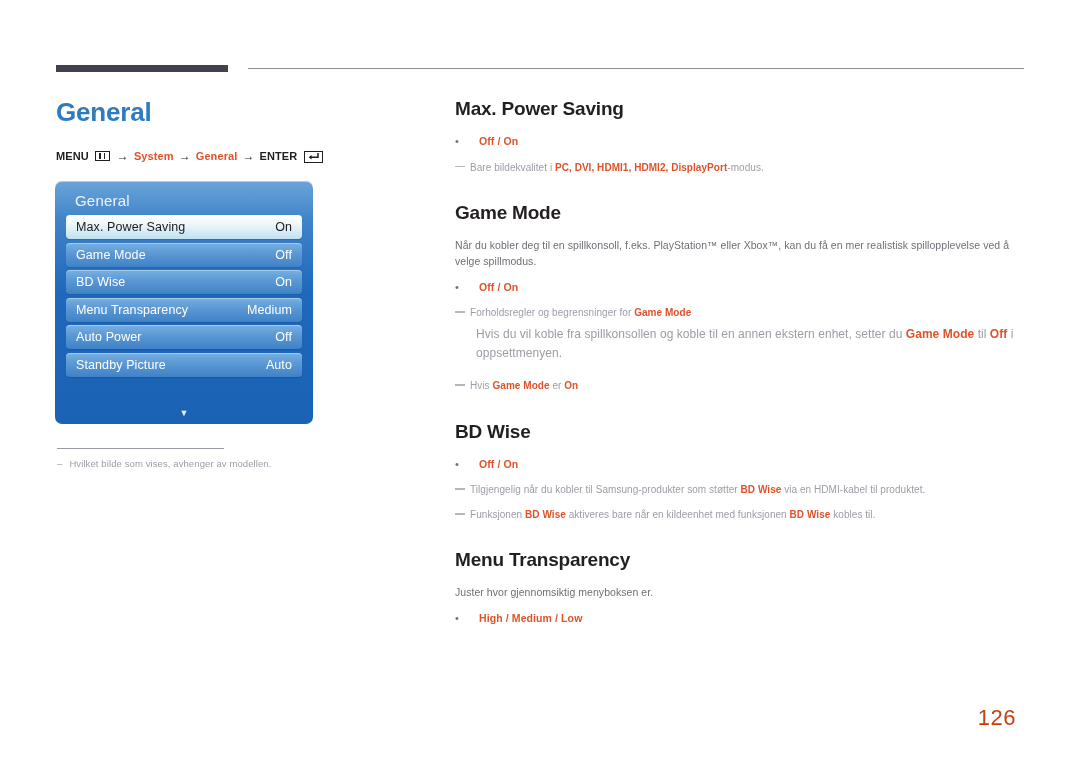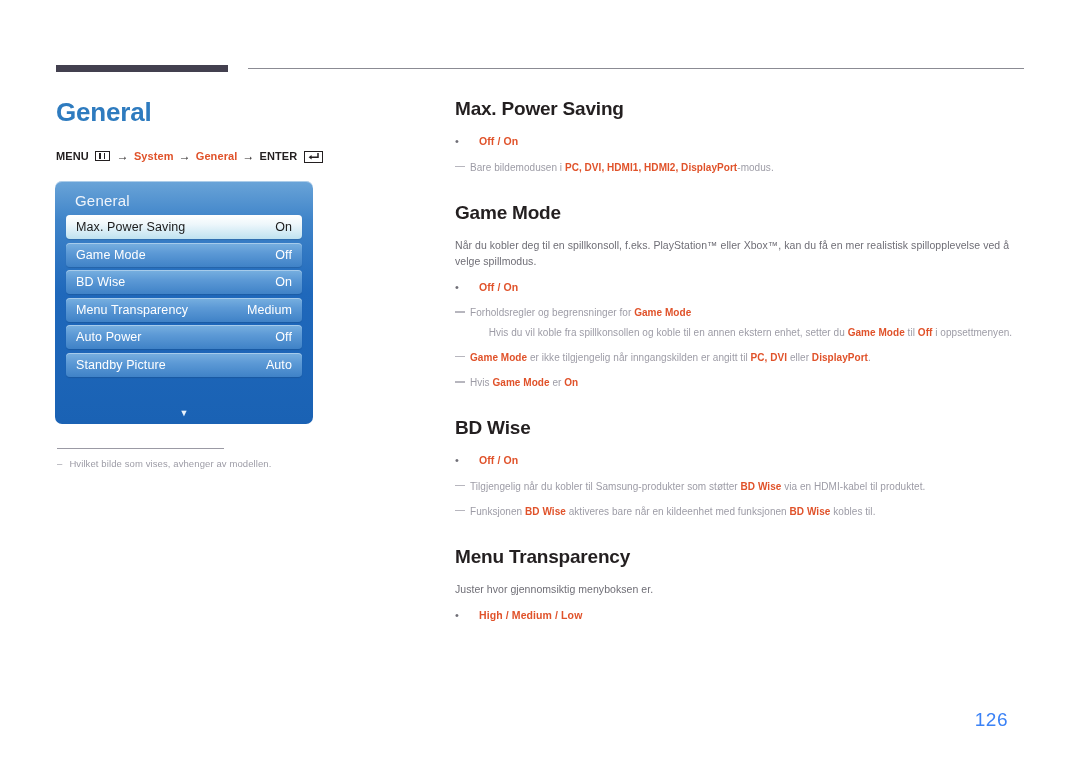--- a/index.html
+++ b/index.html
@@ -102,30 +102,30 @@
 
   .note {
     position:relative; padding-left:15px; font-size:10px; line-height:1.62;
     color:#9d9ca6; margin:0 0 3px 0; letter-spacing:.05px;
   }
   .note::before {
     content:""; position:absolute; left:0; top:6px; width:10px; height:1.6px; background:#b7b6be;
   }
   .note b { color:#e0522a; font-weight:bold; }
   .note-sub {
-    padding-left:21px; font-size:10px; line-height:1.62; color:#9d9ca6;
-    margin:0 0 3px 0; letter-spacing:.05px;text-align:center;
+    padding-left:21px; font-size:12px; line-height:1.62; color:#9d9ca6;
+    margin:0 0 3px 0; letter-spacing:.05px;
   }
   .note-sub b { color:#e0522a; font-weight:bold; }
   .spacer6 { height:6px; }
 
   
   .page-num {
-    position:absolute; right:72px; bottom:32px;
-    font-size:19px; color:#3b82f6; letter-spacing:.5px;
+    position:absolute; right:64px; bottom:32px;
+    font-size:22px; color:#c2410c; letter-spacing:.5px;
   }
 </style>
 </head>
 <body>
 
 <div class="page">
 
   <div class="hdr-bar"></div>
   <div class="hdr-line"></div>
 
@@ -192,44 +192,41 @@
 
   <div class="right-col">
 
     <div class="sec">
       <h2 class="sec-title">Max. Power Saving</h2>
       <div class="bullet">
         <span class="dot">•</span>
         <span class="opts"><b>Off / On</b></span>
       </div>
       <p class="note">
-        <span>Bare bildemodusen i </span><b>PC, DVI, HDMI1, HDMI2, DisplayPort</b><span>-modus.</span>
+        <span>Bare bildekvalitet i </span><b>PC, DVI, HDMI1, HDMI2, DisplayPort</b><span>-modus.</span>
       </p>
     </div>
 
     <div class="sec">
       <h2 class="sec-title">Game Mode</h2>
       <p class="body-txt">Når du kobler deg til en spillkonsoll, f.eks. PlayStation™ eller Xbox™, kan du få en mer realistisk spillopplevelse ved å velge spillmodus.</p>
       <div class="bullet">
         <span class="dot">•</span>
         <span class="opts"><b>Off / On</b></span>
       </div>
 
       <p class="note">
         <span>Forholdsregler og begrensninger for </span><b>Game Mode</b>
       </p>
       <p class="note-sub">
         <span>Hvis du  vil koble fra spillkonsollen og koble til en annen ekstern enhet, setter du </span><b>Game Mode</b><span> til </span><b>Off</b><span> i oppsettmenyen.</span>
       </p>
 
       <div class="spacer6"></div>
 
-      <p class="note">
-        <b>Game Mode</b><span> er ikke tilgjengelig når inngangskilden er angitt til </span><b>PC, DVI</b><span> eller </span><b>DisplayPort</b><span>.</span>
-      </p>
 
       <div class="spacer6"></div>
 
       <p class="note">
         <span>Hvis </span><b>Game Mode</b><span> er </span><b>On</b>
       </p>
     </div>
 
     <div class="sec">
       <h2 class="sec-title">BD Wise</h2>

